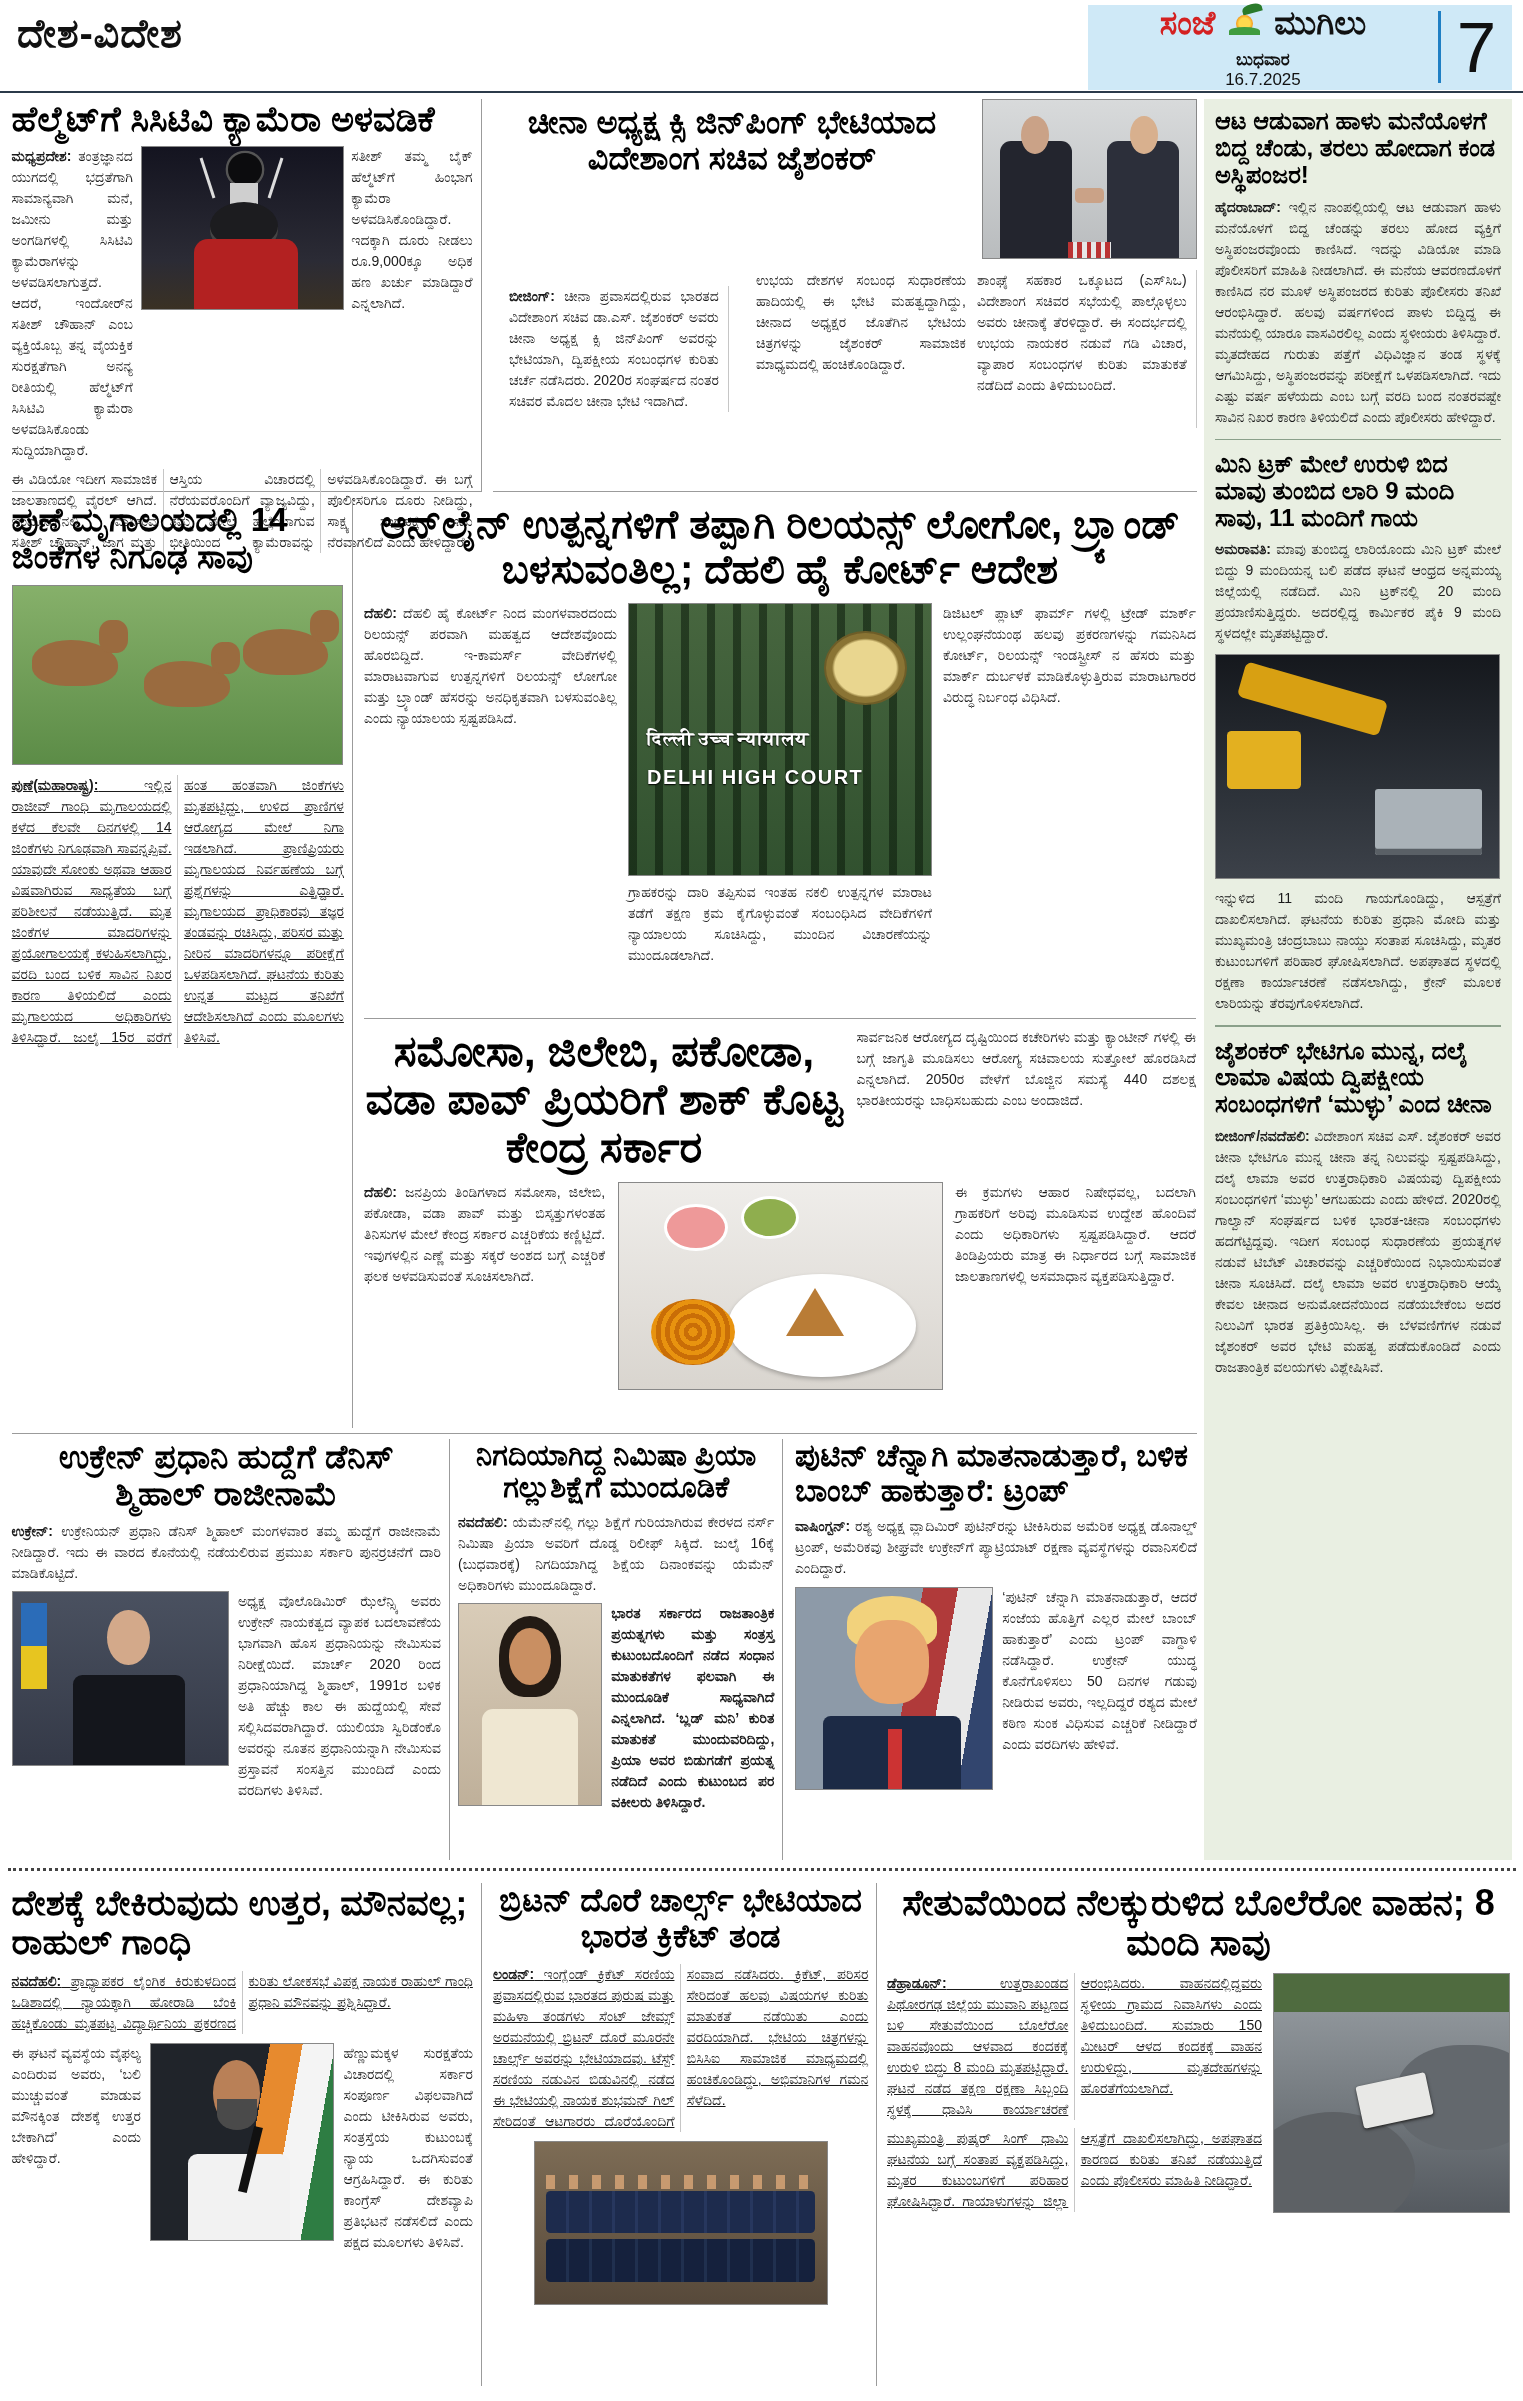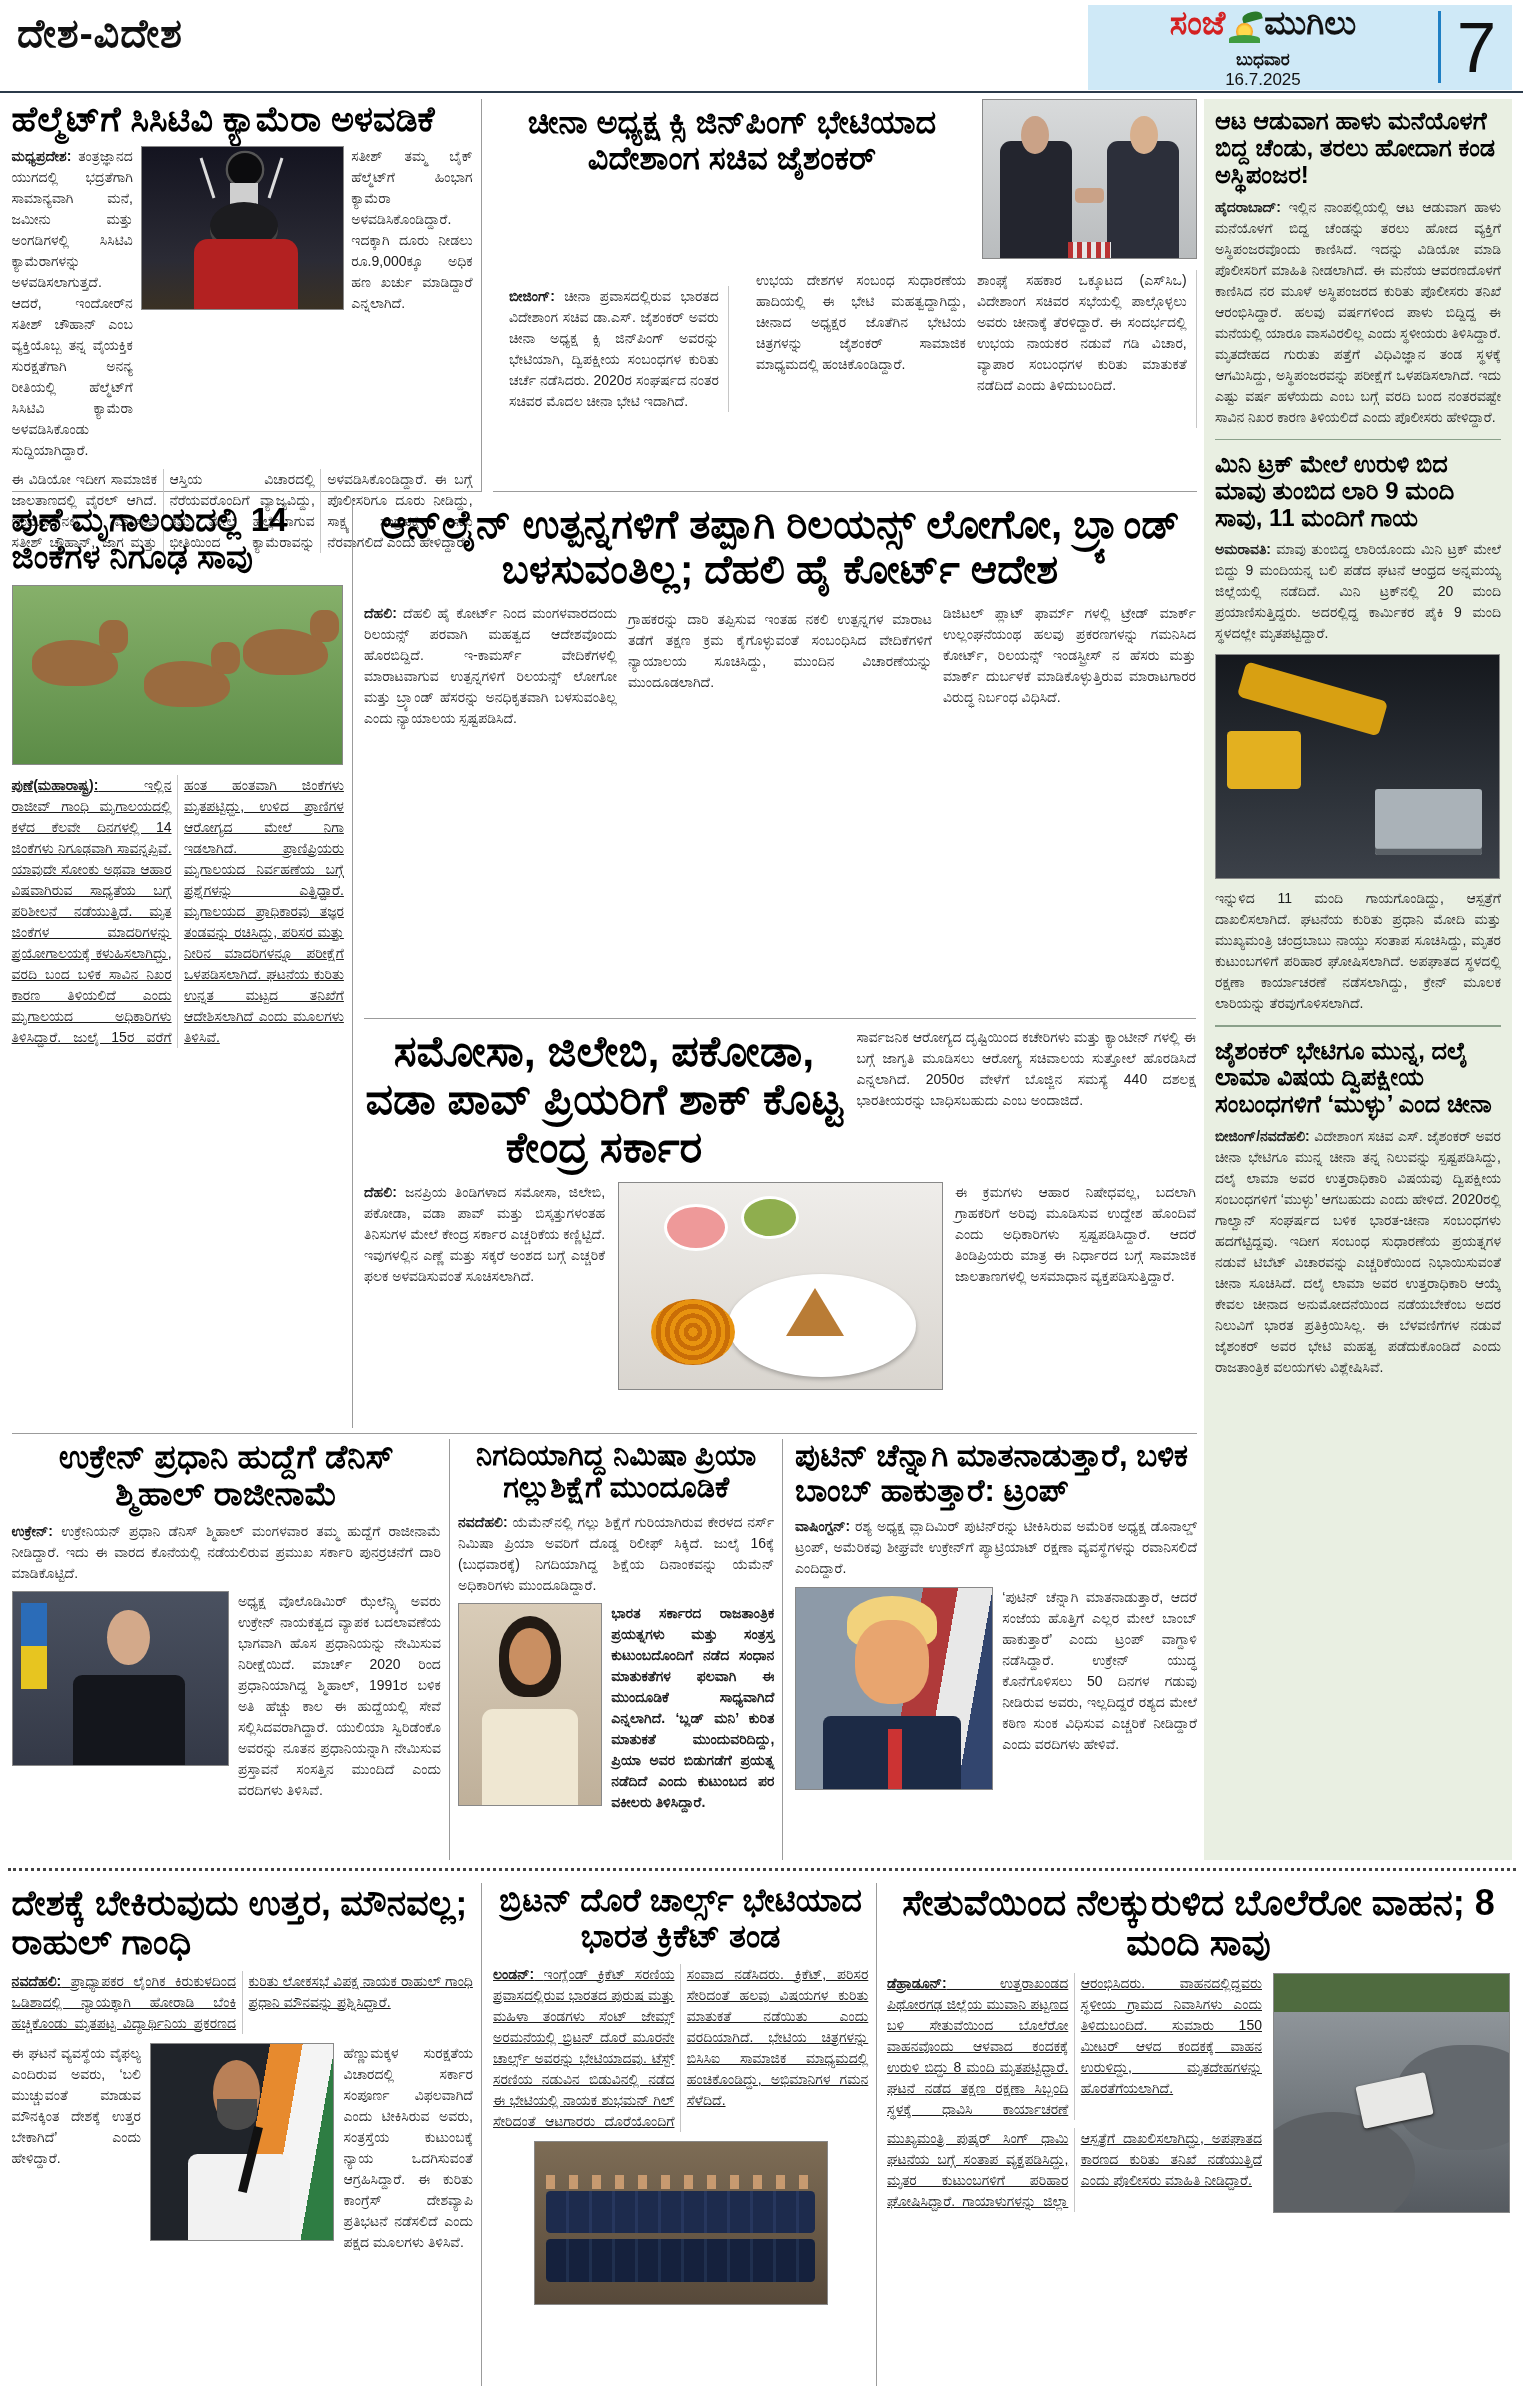--- a/index.html
+++ b/index.html
@@ -3,21 +3,21 @@
 <meta charset="utf-8">
 <style>
   html,body{margin:0;padding:0;background:#777;}
   .page{position:relative;width:1523px;height:2401px;background:#fff;
         font-family:"Liberation Sans",sans-serif;color:#111;overflow:hidden;}
   
   .section-title{position:absolute;left:17px;top:11px;font-size:40px;font-weight:bold;letter-spacing:0.8px;}
   .header-rule{position:absolute;left:0;top:91px;width:1523px;height:1.5px;background:#2b3a4a;}
   .masthead{position:absolute;left:1088px;top:4.6px;width:424px;height:85px;background:#cfe9f7;display:flex;}
   .mast-left{flex:1;display:flex;flex-direction:column;align-items:center;justify-content:center;}
-  .brandline{display:flex;align-items:flex-end;gap:4px;}
+  .brandline{display:flex;align-items:flex-start;gap:14px;}
   .brand-red{color:#d42121;font-size:33px;font-weight:bold;}
   .brand-black{color:#111;font-size:33px;font-weight:bold;}
   .palm{width:31px;height:31px;position:relative;}
   .palm .sun{position:absolute;left:6.2px;top:11px;width:17px;height:17px;border-radius:50%;
              background:radial-gradient(circle at 50% 50%,#ffd94d 0 45%,#f59a1c 70%);}
   .palm .leaf{position:absolute;left:12.4px;top:0;width:20px;height:9.3px;border-radius:50% 50% 0 0;
               background:#2a7a2a;transform:rotate(-15deg);}
   .palm .hill{position:absolute;left:0;bottom:0;width:31px;height:7.7px;border-radius:50% 50% 0 0;background:#3f9c3f;}
   .brand-rule{width:279px;height:3.1px;background:#1f7fc4;margin:3.1px 0 4.6px;}
   .mast-day{font-size:17px;font-weight:bold;}
@@ -223,20 +223,26 @@
   </div>
 
   <div class="article" style="left:364px;top:502px;width:832px;height:517px;border-bottom:0.8px solid #9b9b9b;box-sizing:border-box;">
     <div class="hl" style="font-size:40px;text-align:center;">ಆನ್‌ಲೈನ್ ಉತ್ಪನ್ನಗಳಿಗೆ ತಪ್ಪಾಗಿ ರಿಲಯನ್ಸ್ ಲೋಗೋ, ಬ್ರ್ಯಾಂಡ್ ಬಳಸುವಂತಿಲ್ಲ; ದೆಹಲಿ ಹೈ ಕೋರ್ಟ್ ಆದೇಶ</div>
     <div style="display:flex;gap:11px;margin-top:11px;">
       <p class="body" style="flex:1;margin:0;">
         <span class="dl">ದೆಹಲಿ:</span>
         <span>ದೆಹಲಿ ಹೈ ಕೋರ್ಟ್ ನಿಂದ ಮಂಗಳವಾರದಂದು ರಿಲಯನ್ಸ್ ಪರವಾಗಿ ಮಹತ್ವದ ಆದೇಶವೊಂದು ಹೊರಬಿದ್ದಿದೆ. ಇ-ಕಾಮರ್ಸ್ ವೇದಿಕೆಗಳಲ್ಲಿ ಮಾರಾಟವಾಗುವ ಉತ್ಪನ್ನಗಳಿಗೆ ರಿಲಯನ್ಸ್ ಲೋಗೋ ಮತ್ತು ಬ್ರ್ಯಾಂಡ್ ಹೆಸರನ್ನು ಅನಧಿಕೃತವಾಗಿ ಬಳಸುವಂತಿಲ್ಲ ಎಂದು ನ್ಯಾಯಾಲಯ ಸ್ಪಷ್ಟಪಡಿಸಿದೆ.</span>
       </p>
       <div style="flex:none;width:304px;">
+        <div class="photo ph-court" style="width:304px;height:273px;">
+          <div class="bars"></div>
+          <div class="emblem"></div>
+          <div class="t1">दिल्ली उच्च न्यायालय</div>
+          <div class="t2">DELHI HIGH COURT</div>
+        </div>
         <p class="body" style="margin:6.2px 0 0;">ಗ್ರಾಹಕರನ್ನು ದಾರಿ ತಪ್ಪಿಸುವ ಇಂತಹ ನಕಲಿ ಉತ್ಪನ್ನಗಳ ಮಾರಾಟ ತಡೆಗೆ ತಕ್ಷಣ ಕ್ರಮ ಕೈಗೊಳ್ಳುವಂತೆ ಸಂಬಂಧಿಸಿದ ವೇದಿಕೆಗಳಿಗೆ ನ್ಯಾಯಾಲಯ ಸೂಚಿಸಿದ್ದು, ಮುಂದಿನ ವಿಚಾರಣೆಯನ್ನು ಮುಂದೂಡಲಾಗಿದೆ.</p>
       </div>
       <p class="body" style="flex:1;margin:0;">ಡಿಜಿಟಲ್ ಪ್ಲಾಟ್ ಫಾರ್ಮ್ ಗಳಲ್ಲಿ ಟ್ರೇಡ್ ಮಾರ್ಕ್ ಉಲ್ಲಂಘನೆಯಂಥ ಹಲವು ಪ್ರಕರಣಗಳನ್ನು ಗಮನಿಸಿದ ಕೋರ್ಟ್, ರಿಲಯನ್ಸ್ ಇಂಡಸ್ಟ್ರೀಸ್ ನ ಹೆಸರು ಮತ್ತು ಮಾರ್ಕ್ ದುರ್ಬಳಕೆ ಮಾಡಿಕೊಳ್ಳುತ್ತಿರುವ ಮಾರಾಟಗಾರರ ವಿರುದ್ಧ ನಿರ್ಬಂಧ ವಿಧಿಸಿದೆ.</p>
     </div>
   </div>
 
   <div class="article" style="left:364px;top:1027px;width:832px;height:401px;box-sizing:border-box;">
     <div style="display:flex;gap:12.4px;">
       <div class="hl" style="width:480px;font-size:43px;text-align:center;flex:none;">ಸಮೋಸಾ, ಜಿಲೇಬಿ, ಪಕೋಡಾ, ವಡಾ ಪಾವ್ ಪ್ರಿಯರಿಗೆ ಶಾಕ್ ಕೊಟ್ಟ ಕೇಂದ್ರ ಸರ್ಕಾರ</div>
       <p class="body" style="flex:1;margin:0;">ಸಾರ್ವಜನಿಕ ಆರೋಗ್ಯದ ದೃಷ್ಟಿಯಿಂದ ಕಚೇರಿಗಳು ಮತ್ತು ಕ್ಯಾಂಟೀನ್ ಗಳಲ್ಲಿ ಈ ಬಗ್ಗೆ ಜಾಗೃತಿ ಮೂಡಿಸಲು ಆರೋಗ್ಯ ಸಚಿವಾಲಯ ಸುತ್ತೋಲೆ ಹೊರಡಿಸಿದೆ ಎನ್ನಲಾಗಿದೆ. 2050ರ ವೇಳೆಗೆ ಬೊಜ್ಜಿನ ಸಮಸ್ಯೆ 440 ದಶಲಕ್ಷ ಭಾರತೀಯರನ್ನು ಬಾಧಿಸಬಹುದು ಎಂಬ ಅಂದಾಜಿದೆ.</p>

